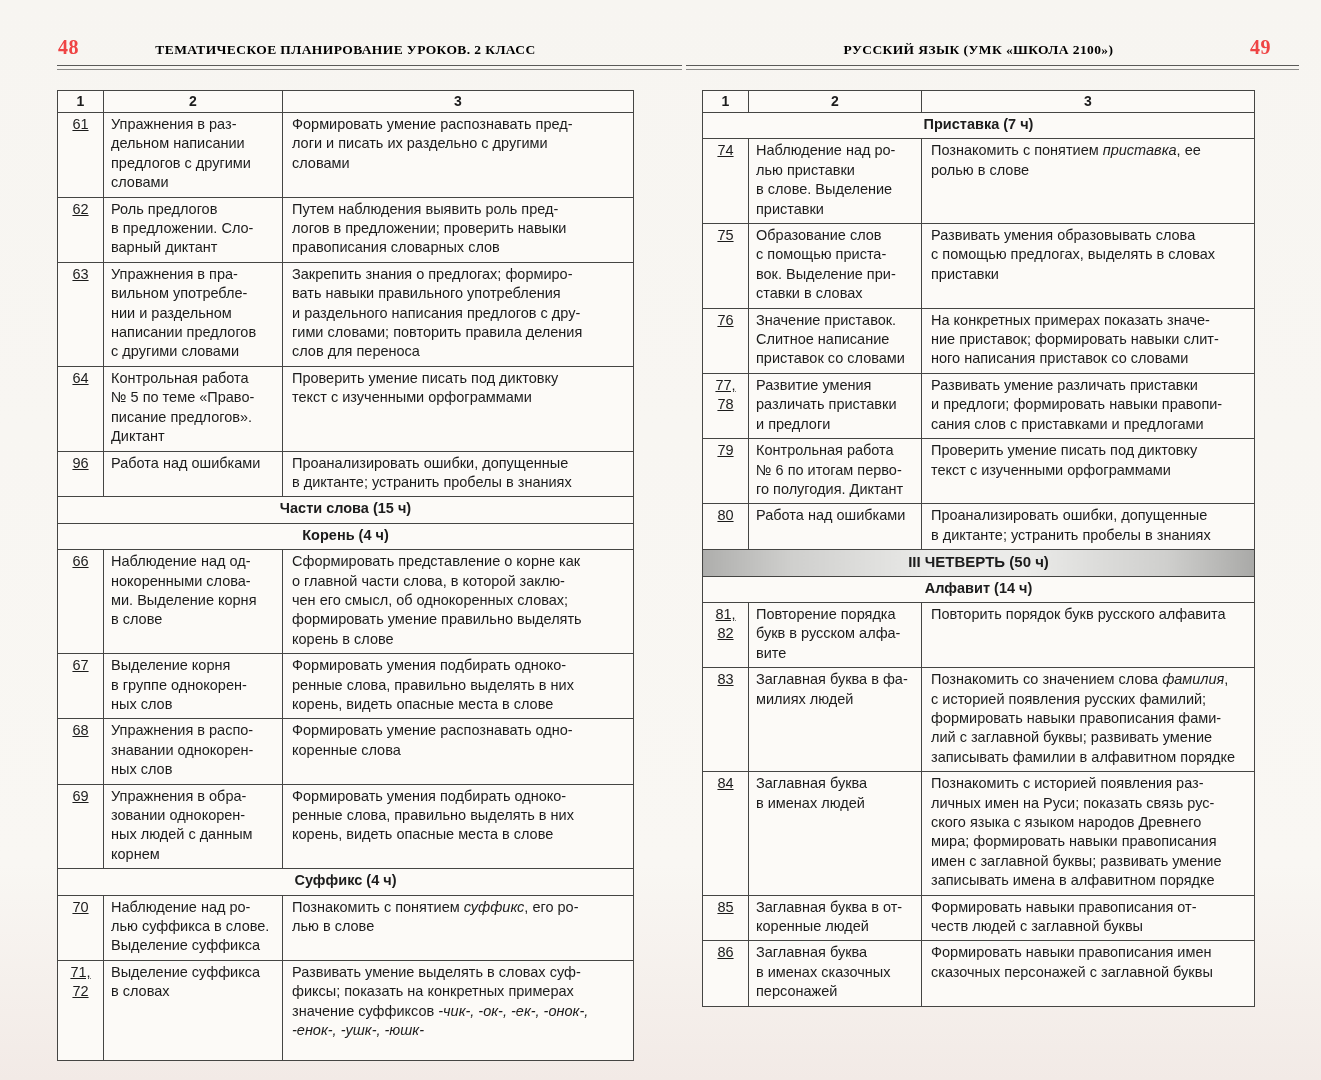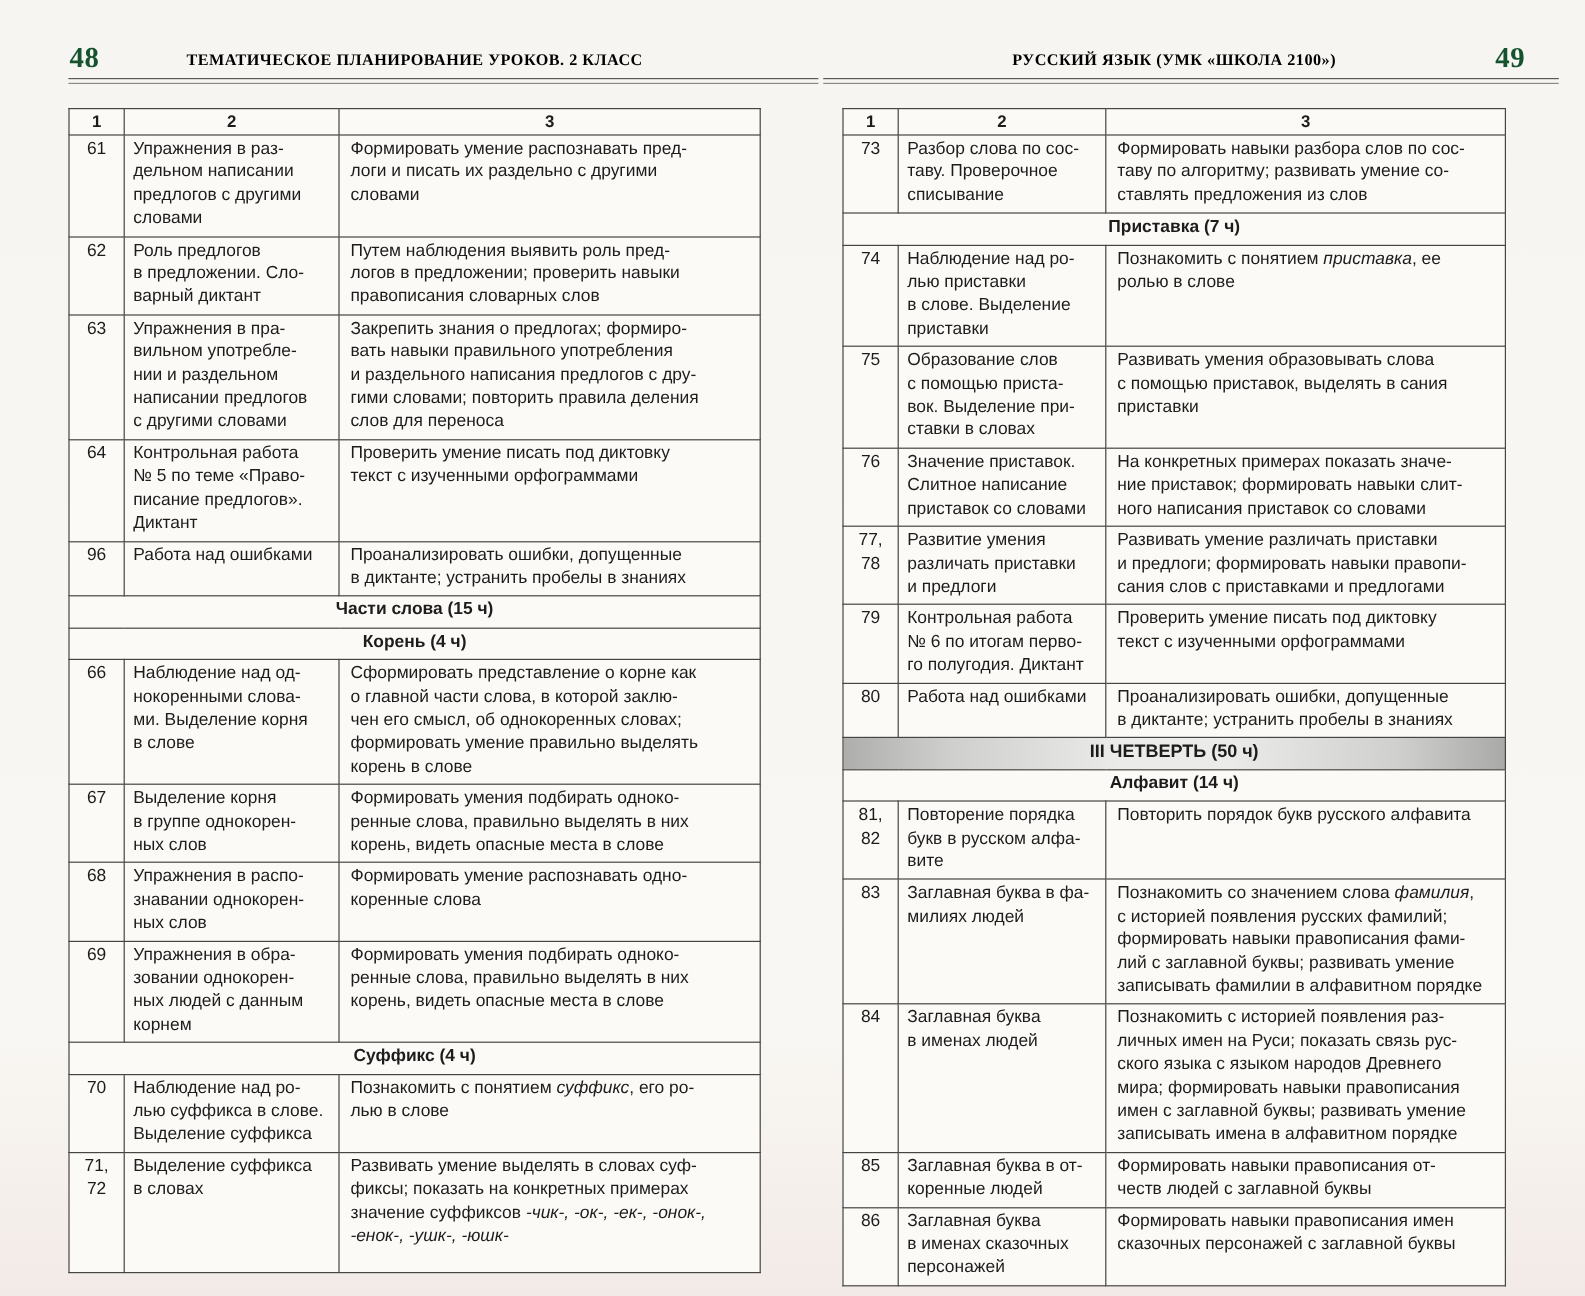--- a/index.html
+++ b/index.html
@@ -11,21 +11,21 @@
   }
   .spread{position:relative;width:1321px;height:1080px;}
   .page{position:absolute;top:0;}
   .page-left{left:57px;width:577px;}
   .page-right{left:702px;width:553px;}
 
   .page-head{position:relative;margin-top:40px;height:22px;}
   .page-num{
     position:absolute;top:-4px;
     font-family:"Liberation Serif","DejaVu Serif",serif;
-    font-weight:bold;font-size:24px;letter-spacing:.5px;color:#14532d;
+    font-weight:bold;font-size:20px;letter-spacing:.5px;color:#ef4444;
   }
   .page-left .page-num{left:1px;}
   .page-right .page-num{right:-16px;}
   .running-head{
     text-align:center;
     font-family:"Liberation Serif","DejaVu Serif",serif;
     font-weight:bold;font-size:13.5px;letter-spacing:.4px;color:#000000;
     padding-top:2px;
   }
   .head-rule{
@@ -40,21 +40,21 @@
     background:#fcfaf7;
     font-size:14.5px;line-height:19.4px;color:#1c1c1c;
   }
   table.plan,table.plan th,table.plan td{border:1.2px solid #454543;}
   table.plan{border-width:1.6px;}
   th{
     font-size:14px;font-weight:bold;text-align:center;
     padding:1px 0 2px;line-height:18px;
   }
   td{vertical-align:top;}
-  td.num{width:41px;text-align:center;padding:2px 2px 4px;white-space:pre-line;}
+  td.num{width:41px;text-align:center;padding:2px 2px 4px;white-space:pre-line;text-decoration:underline;}
   td.topic{width:168px;padding:2px 3px 4px 7px;white-space:pre-line;}
   .page-right td.topic{width:162px;}
   td.goal{padding:2px 6px 4px 9px;white-space:pre-line;}
   td.section,td.quarter{
     text-align:center;font-weight:bold;padding:2px 0 4px;font-size:14.5px;
   }
   td.quarter{
     font-size:15px;
     background:linear-gradient(90deg,#aeaeac 0%,#cfcfcd 16%,#ebebe9 42%,#ebebe9 58%,#cfcfcd 84%,#a9a9a7 100%);
   }
@@ -207,48 +207,39 @@
     <table class="plan">
       <thead>
           <tr>
             <th>1</th>
             <th>2</th>
             <th>3</th>
           </tr>
         </thead>
       <tbody>
           <tr>
-            <td class="num">73</td>
-            <td class="topic">Разбор слова по сос-
-таву. Проверочное
-списывание</td>
-            <td class="goal">Формировать навыки разбора слов по сос-
-таву по алгоритму; развивать умение со-
-ставлять предложения из слов</td>
-          </tr>
-          <tr>
             <td colspan="3" class="section">Приставка (7 ч)</td>
           </tr>
           <tr>
             <td class="num">74</td>
             <td class="topic">Наблюдение над ро-
 лью приставки
 в слове. Выделение
 приставки</td>
             <td class="goal"><span>Познакомить с понятием </span><span class="it">приставка</span><span>, ее
 ролью в слове</span></td>
           </tr>
           <tr>
             <td class="num">75</td>
             <td class="topic">Образование слов
 с помощью приста-
 вок. Выделение при-
 ставки в словах</td>
             <td class="goal">Развивать умения образовывать слова
-с помощью приставок, выделять в сания
+с помощью предлогах, выделять в словах
 приставки</td>
           </tr>
           <tr>
             <td class="num">76</td>
             <td class="topic">Значение приставок.
 Слитное написание
 приставок со словами</td>
             <td class="goal">На конкретных примерах показать значе-
 ние приставок; формировать навыки слит-
 ного написания приставок со словами</td>

